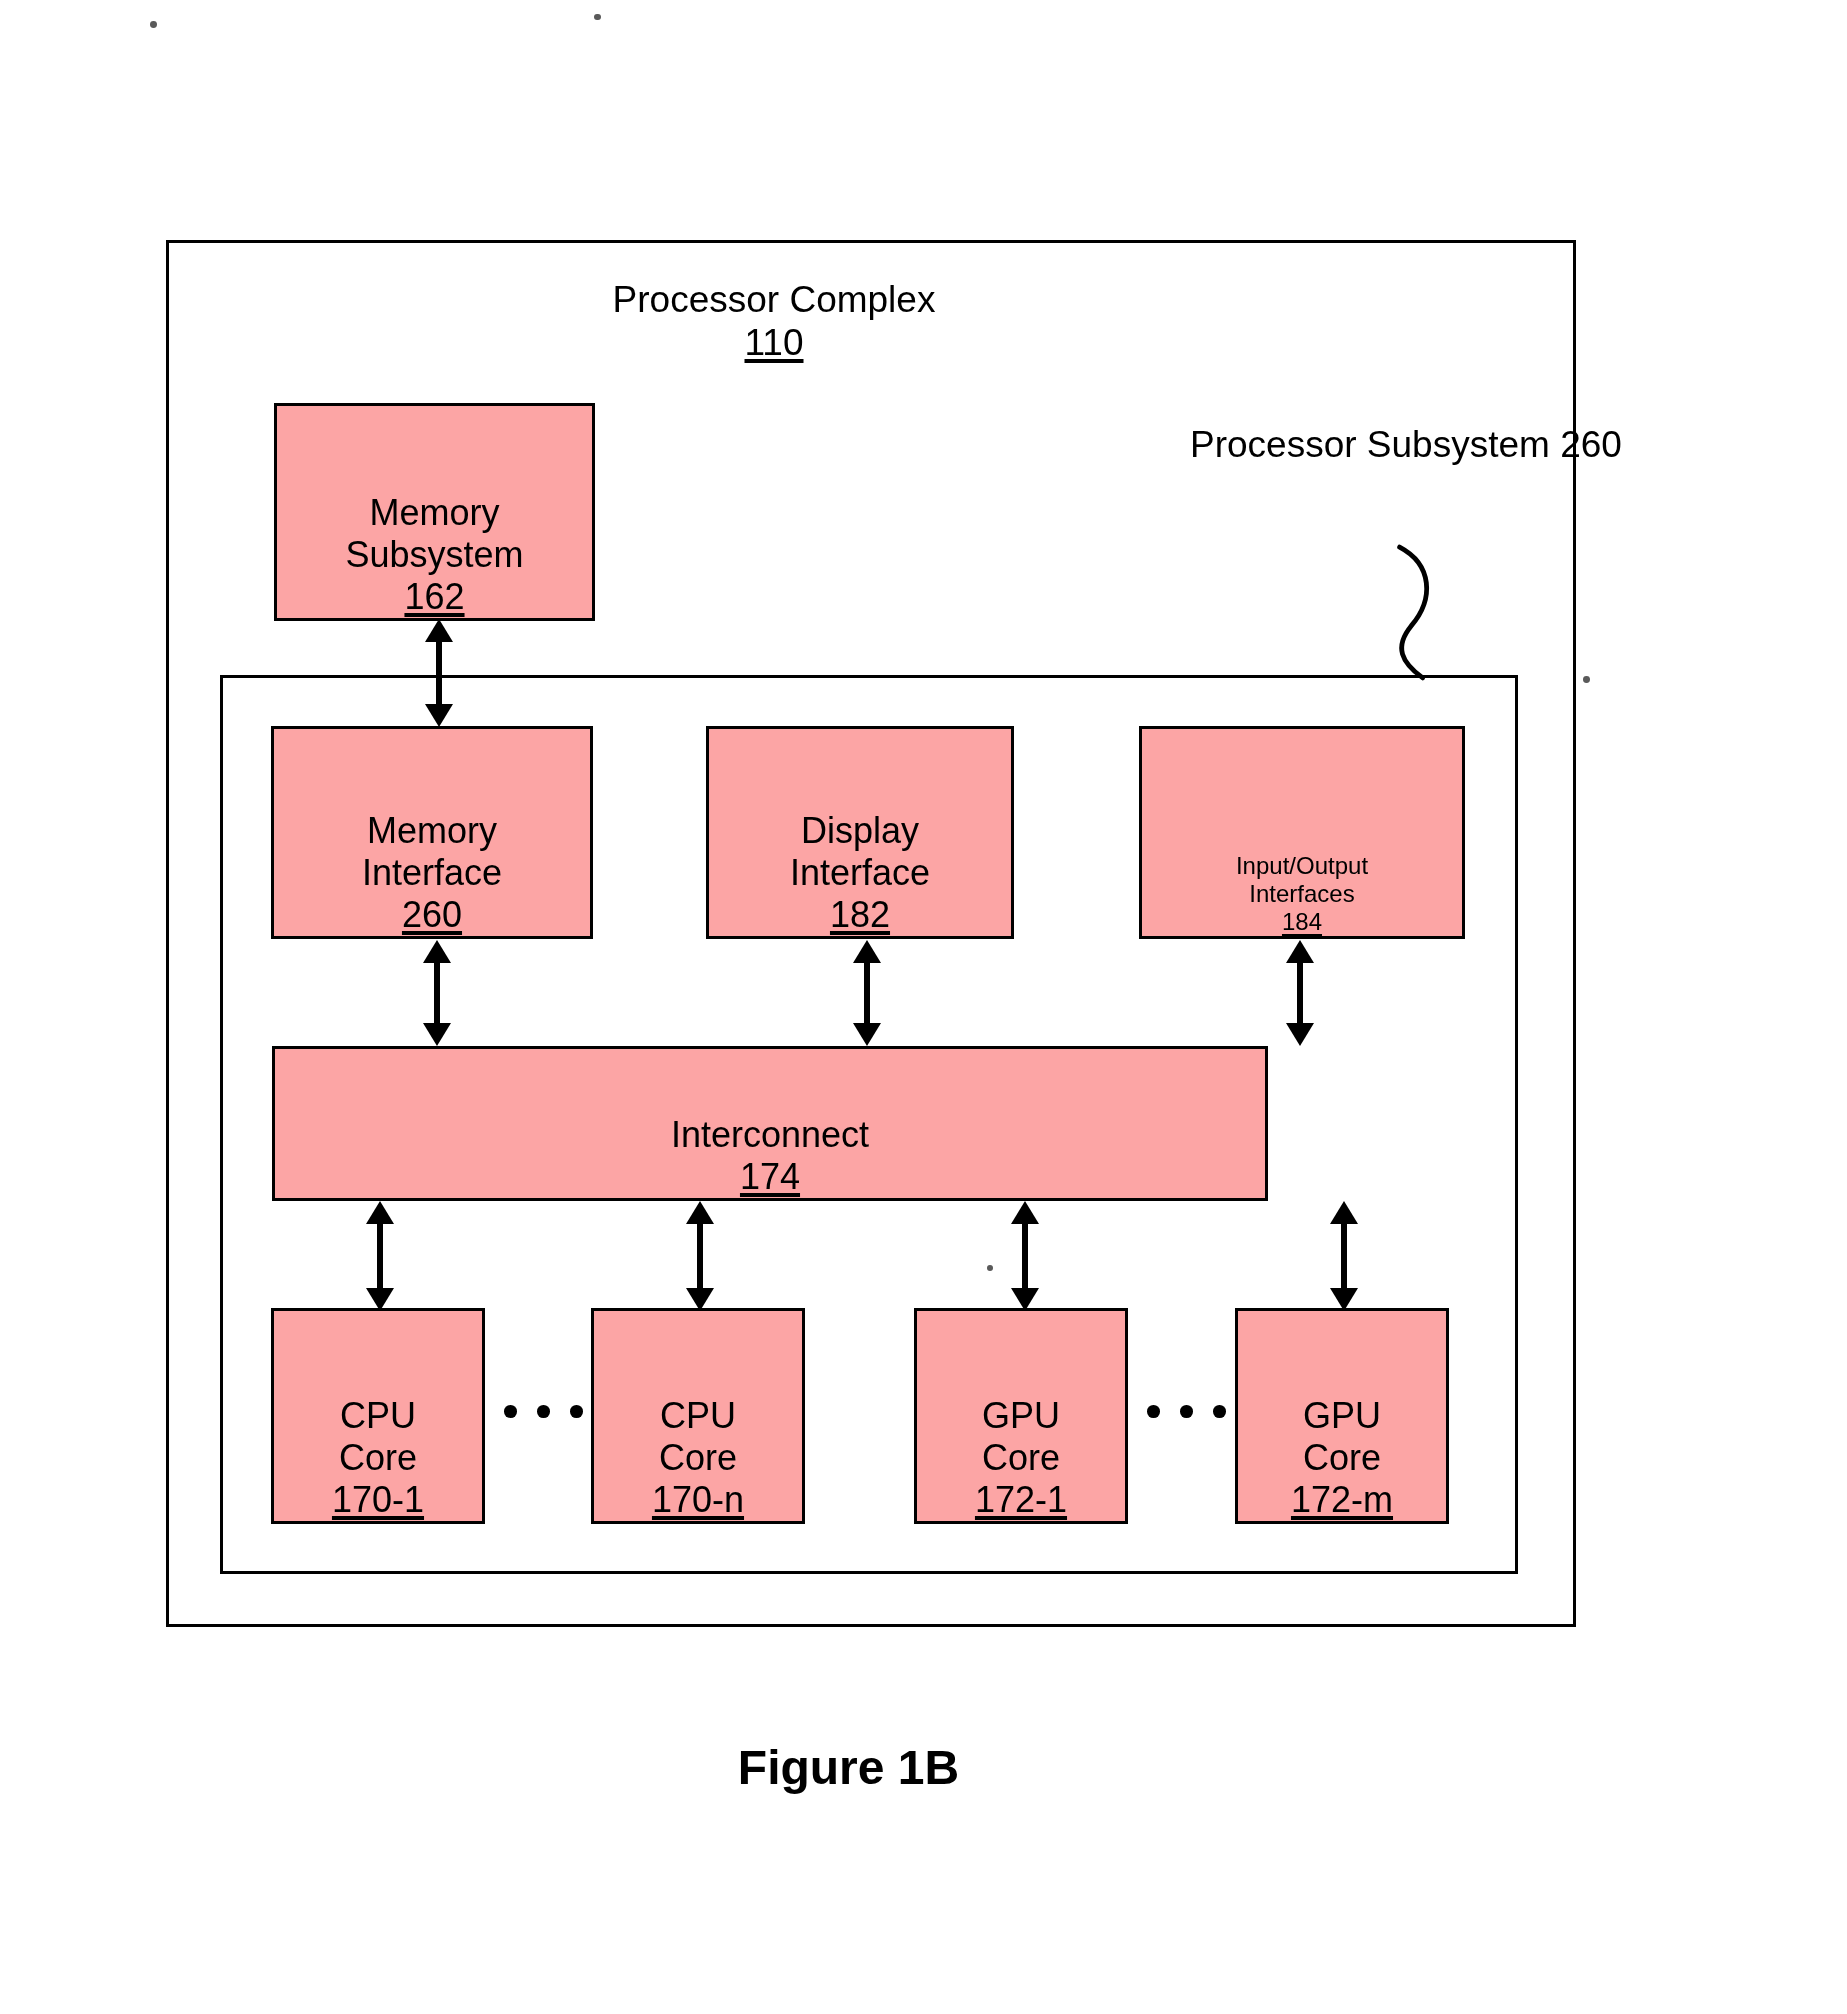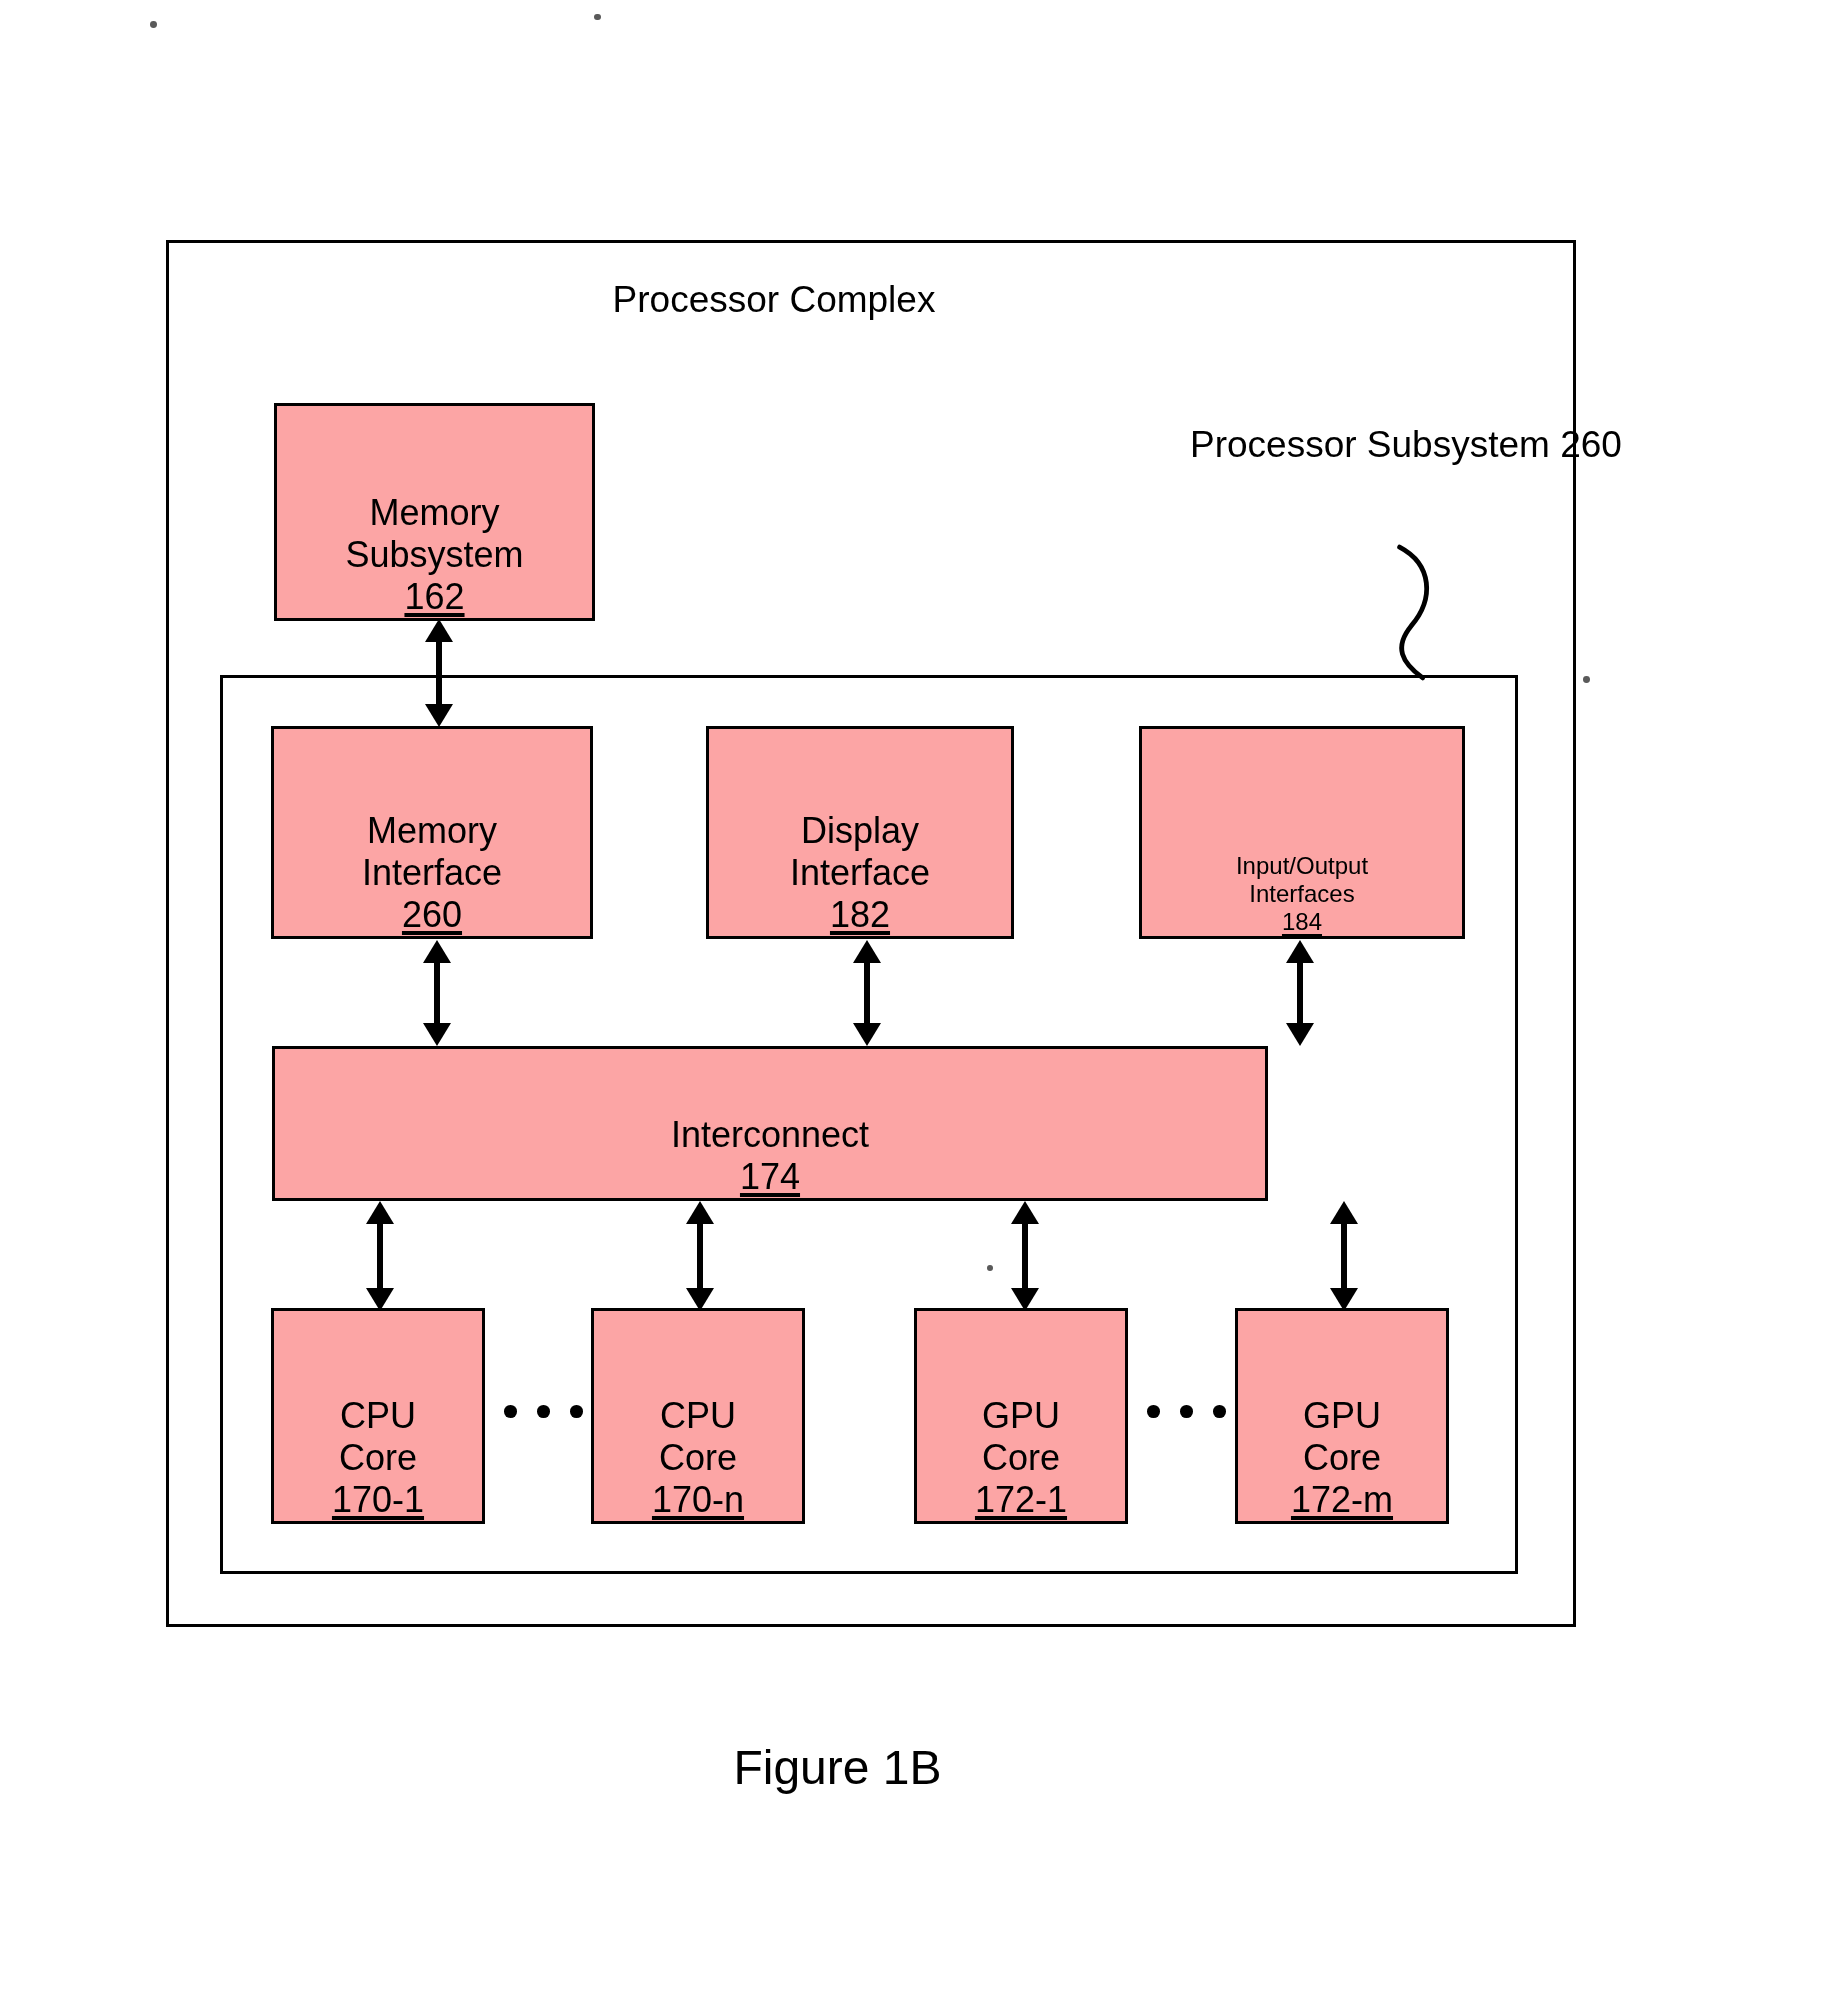--- a/index.html
+++ b/index.html
@@ -103,41 +103,43 @@
     display: block;
     width: 12.6px;
     height: 12.6px;
     border-radius: 50%;
     background: #000;
   }
 
   
   .caption {
     position: absolute;
-    font-weight: normal;
+    font-weight: bold;
     white-space: nowrap;
+    padding-left: 11px;
   }
 
   
   .leader { position: absolute; }
 </style>
 </head>
 <body>
 
 <div id="page">
 
   <div class="speck" style="left:150px;top:21px;width:6.8px;height:6.8px;"></div>
   <div class="speck" style="left:594px;top:13.5px;width:6.8px;height:6.8px;"></div>
   <div class="speck" style="left:1583px;top:676px;width:6.8px;height:6.8px;"></div>
   <div class="speck" style="left:987px;top:1265px;width:5.8px;height:5.8px;"></div>
 
   <div class="frame" style="left:166px;top:240px;width:1410px;height:1387px;"></div>
 
   <div class="label" style="left:552px;top:278px;width:444px;font-size:37px;">
     <span class="t">Processor Complex</span>
+    <span class="num">110</span>
   </div>
 
   <div class="frame" style="left:220px;top:675px;width:1298px;height:899px;"></div>
 
   <div class="label" style="left:1190px;top:423px;width:309px;font-size:37px;">
     <span class="t">Processor</span>
     <span class="t">Subsystem</span>
     <span class="t">260</span>
   </div>
 

